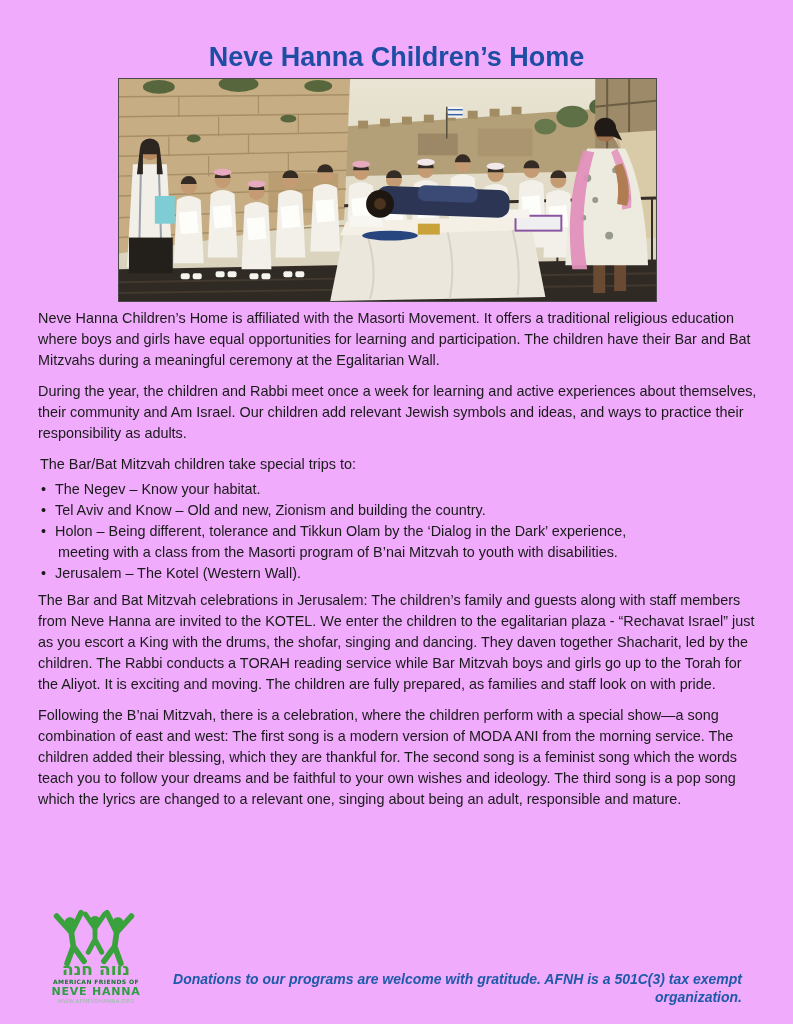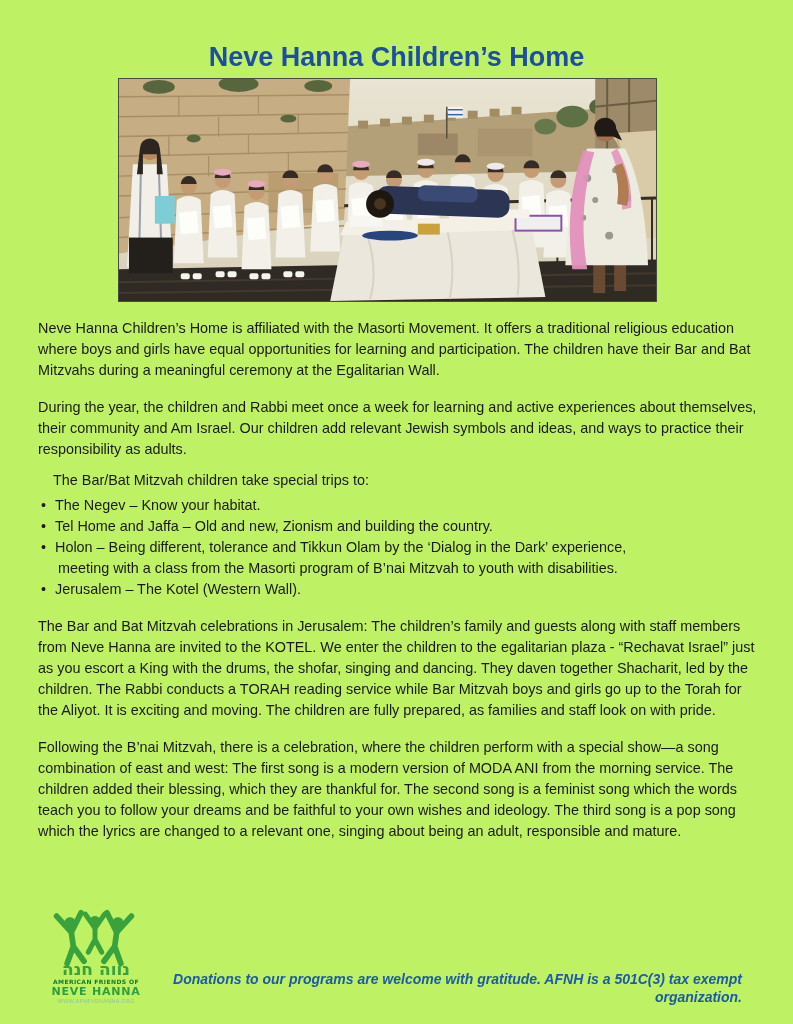--- a/index.html
+++ b/index.html
@@ -1,19 +1,19 @@
 <!DOCTYPE html>
 <html><head>
 <meta charset="utf-8">
 <style>
   html,body{margin:0;padding:0;background:#ffffff;}
   .page{
     position:relative;
     width:793px;height:1024px;
-    background:#bef264;
+    background:#f0abfc;
     font-family:"Liberation Sans","DejaVu Sans",sans-serif;
     color:#1a1a1a;
     overflow:hidden;
   }
   .title{
     padding-top:40px;
     text-align:center;
     color:#1e4ea3;
     font-weight:bold;
     font-size:27px;
@@ -25,22 +25,22 @@
     border:1px solid #4a4a4a;
     background:#ddd6c4;
   }
   .photo svg{display:block;width:100%;height:100%;}
   .content{
     margin-top:6px;
     padding:0 36px 0 38px;
     font-size:14.4px;
     line-height:21px;
   }
-  .content p{margin:16px 0 10px 0;}
-  .content p.trips-intro{margin:0 0 4px 15px;}
+  .content p{margin:0 0 10px 0;}
+  .content p.trips-intro{margin:0 0 4px 2px;}
   ul.trips{list-style:none;margin:0 0 6px 0;padding:0;}
   ul.trips li{position:relative;padding-left:17px;}
   ul.trips li::before{content:"\2022";position:absolute;left:3px;top:0;}
   ul.trips .cont{display:block;margin-left:3px;}
   .logo{position:absolute;left:50px;top:903px;}
   .footer{
     position:absolute;left:130px;top:970px;width:612px;
     margin:0;text-align:right;
     color:#1e5aa9;font-weight:bold;font-style:italic;
     font-size:14px;line-height:18px;
@@ -243,21 +243,21 @@
       </g>
     </svg>
   </div>
 
   <div class="content">
     <p>Neve Hanna Children’s Home is affiliated with the Masorti Movement. It offers a traditional religious education where boys and girls have equal opportunities for learning and participation. The children have their Bar and Bat Mitzvahs during a meaningful ceremony at the Egalitarian Wall.</p>
     <p>During the year, the children and Rabbi meet once a week for learning and active experiences about themselves, their community and Am Israel. Our children add relevant Jewish symbols and ideas, and ways to practice their responsibility as adults.</p>
     <p class="trips-intro">The Bar/Bat Mitzvah children take special trips to:</p>
     <ul class="trips">
       <li><span>The Negev – Know your habitat.</span></li>
-      <li><span>Tel Home and Jaffa – Old and new, Zionism and building the country.</span></li>
+      <li><span>Tel Aviv and Know – Old and new, Zionism and building the country.</span></li>
       <li><span>Holon – Being different, tolerance and Tikkun Olam by the ‘Dialog in the Dark’ experience,</span><span class="cont">meeting with a class from the Masorti program of B’nai Mitzvah to youth with disabilities.</span></li>
       <li><span>Jerusalem – The Kotel (Western Wall).</span></li>
     </ul>
     <p>The Bar and Bat Mitzvah celebrations in Jerusalem:  The children’s family and guests along with staff members from Neve Hanna are invited to the KOTEL. We enter the children to the egalitarian plaza - “Rechavat Israel” just as you escort a King with the drums, the shofar, singing and dancing. They daven together Shacharit, led by the children.  The Rabbi conducts a TORAH reading service while Bar Mitzvah boys and girls go up to the Torah for the Aliyot.  It is exciting and moving. The children are fully prepared, as families and staff look on with pride.</p>
     <p>Following the B’nai Mitzvah, there is a celebration, where the children perform with a special show—a song combination of east and west: The first song is a modern version of MODA ANI from the morning service.  The children added their blessing, which they are thankful for.  The second song is a feminist song which the words teach you to follow your dreams and be faithful to your own wishes and ideology.  The third song is a pop song which the lyrics are changed to a relevant one, singing about being an adult, responsible and mature.</p>
   </div>
 
   <div class="logo">
     <svg width="92" height="104" viewBox="0 0 92 104">
       <g stroke="#3aa23d" stroke-linecap="round" fill="none">

